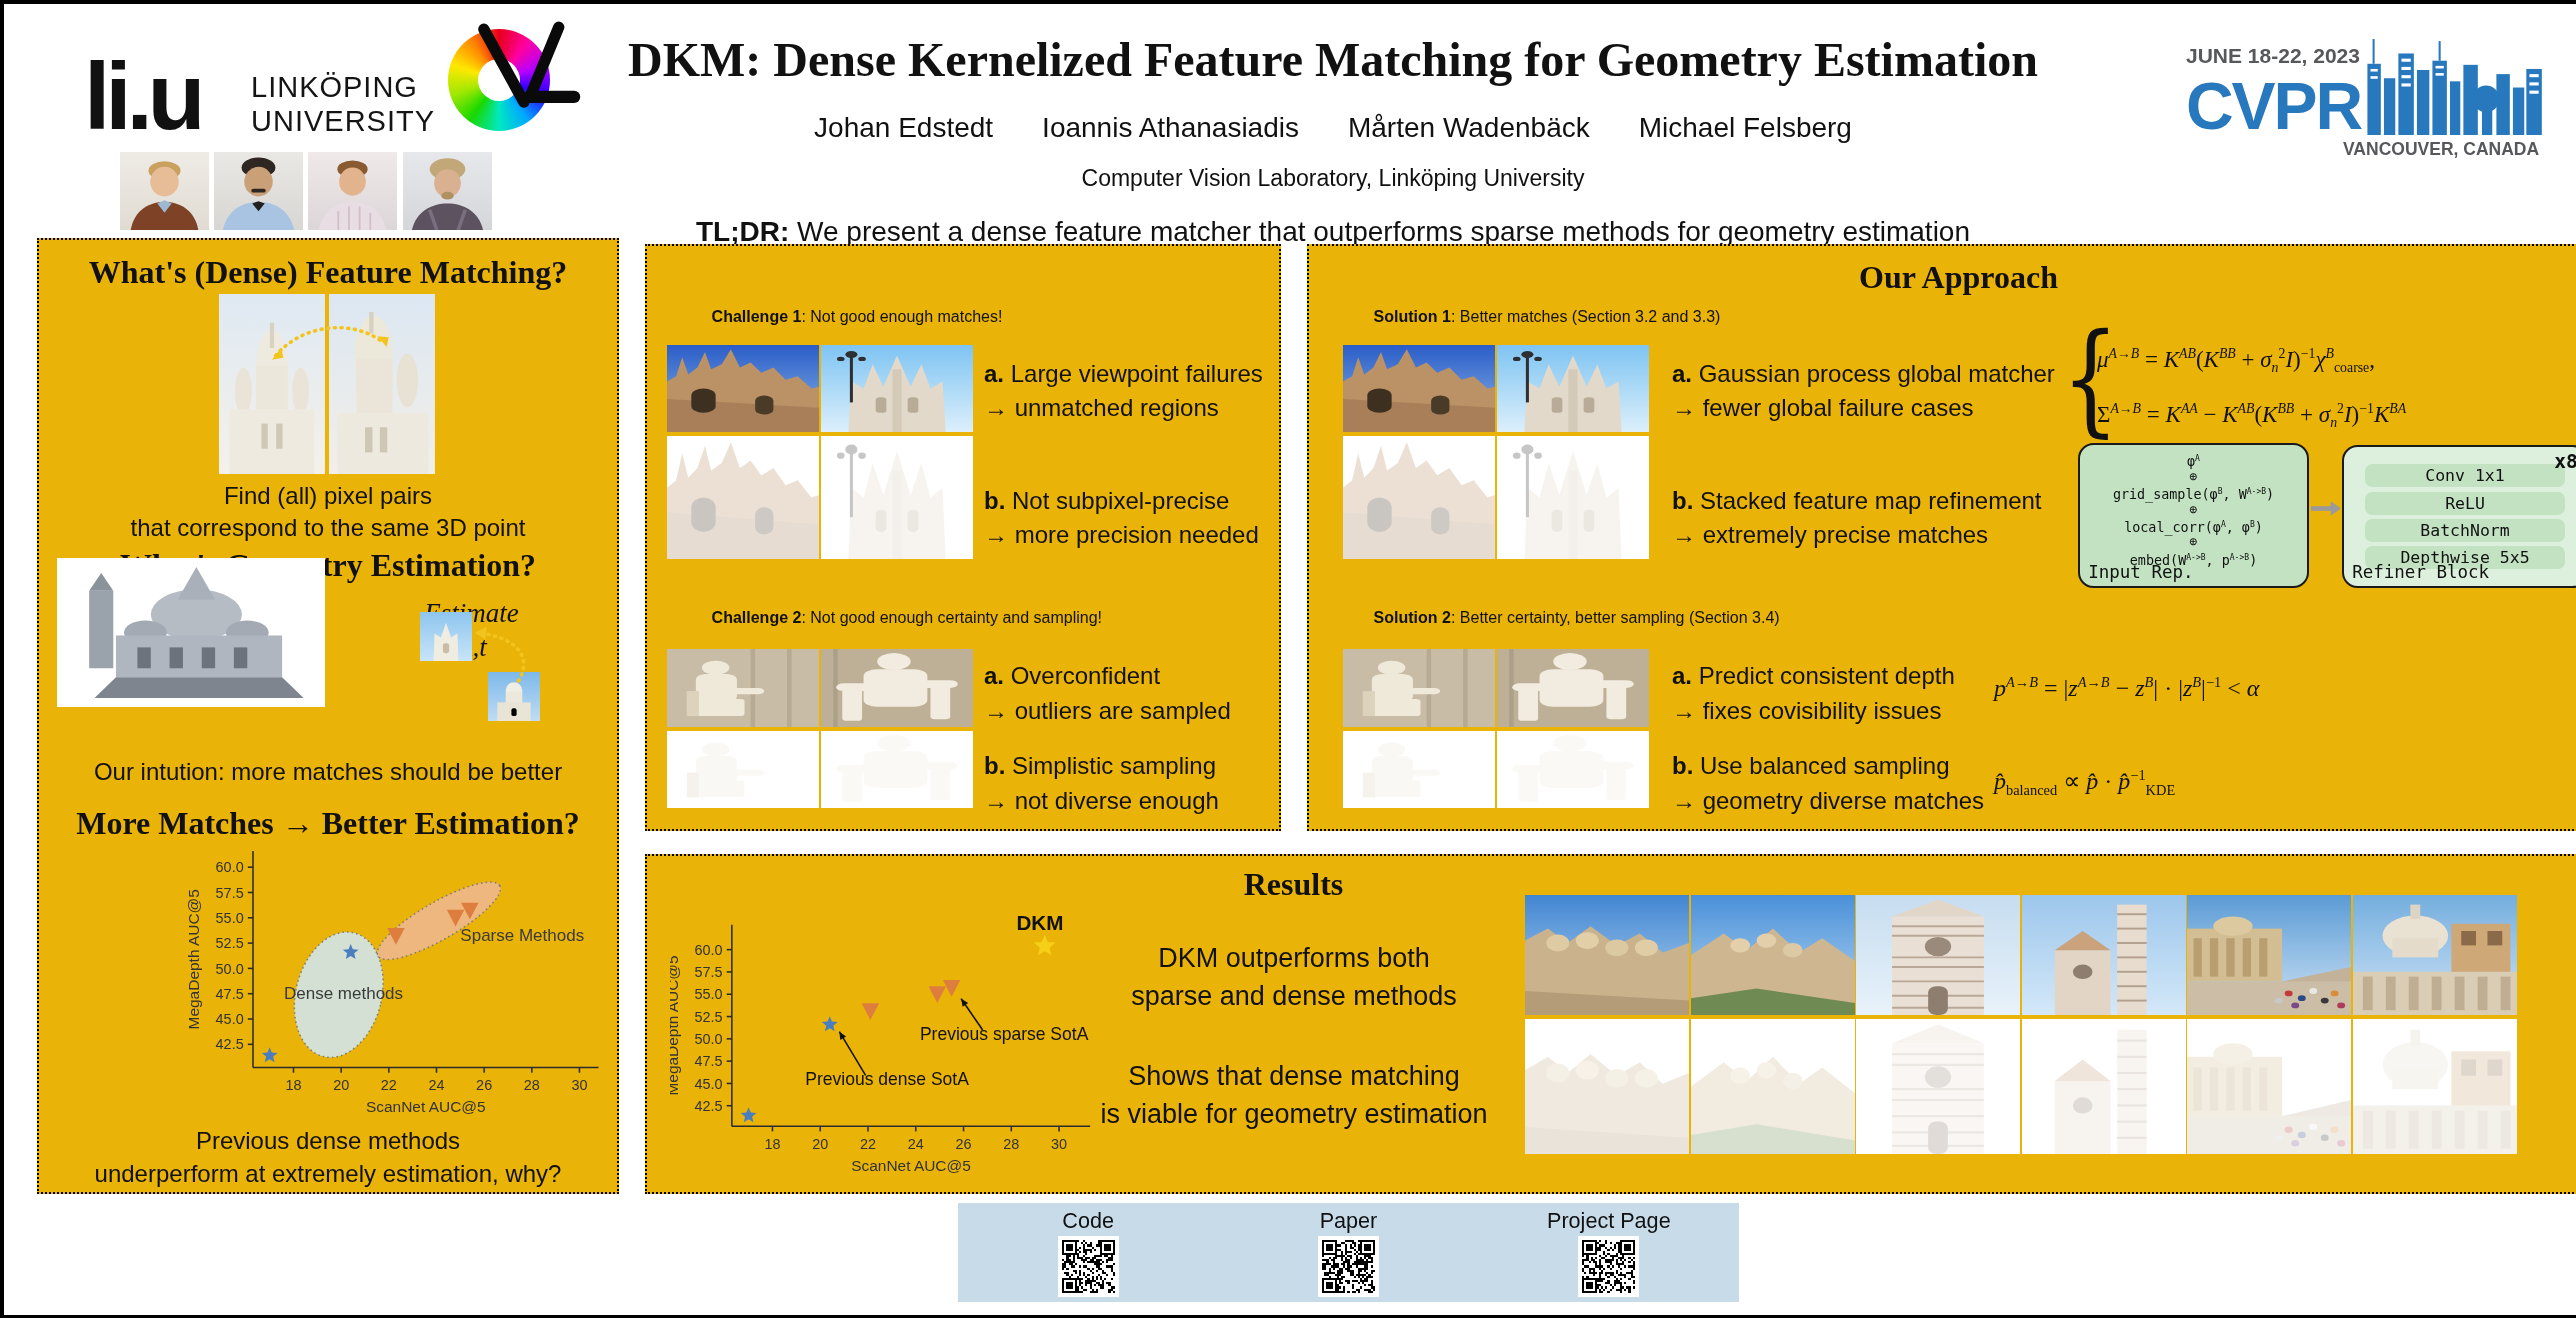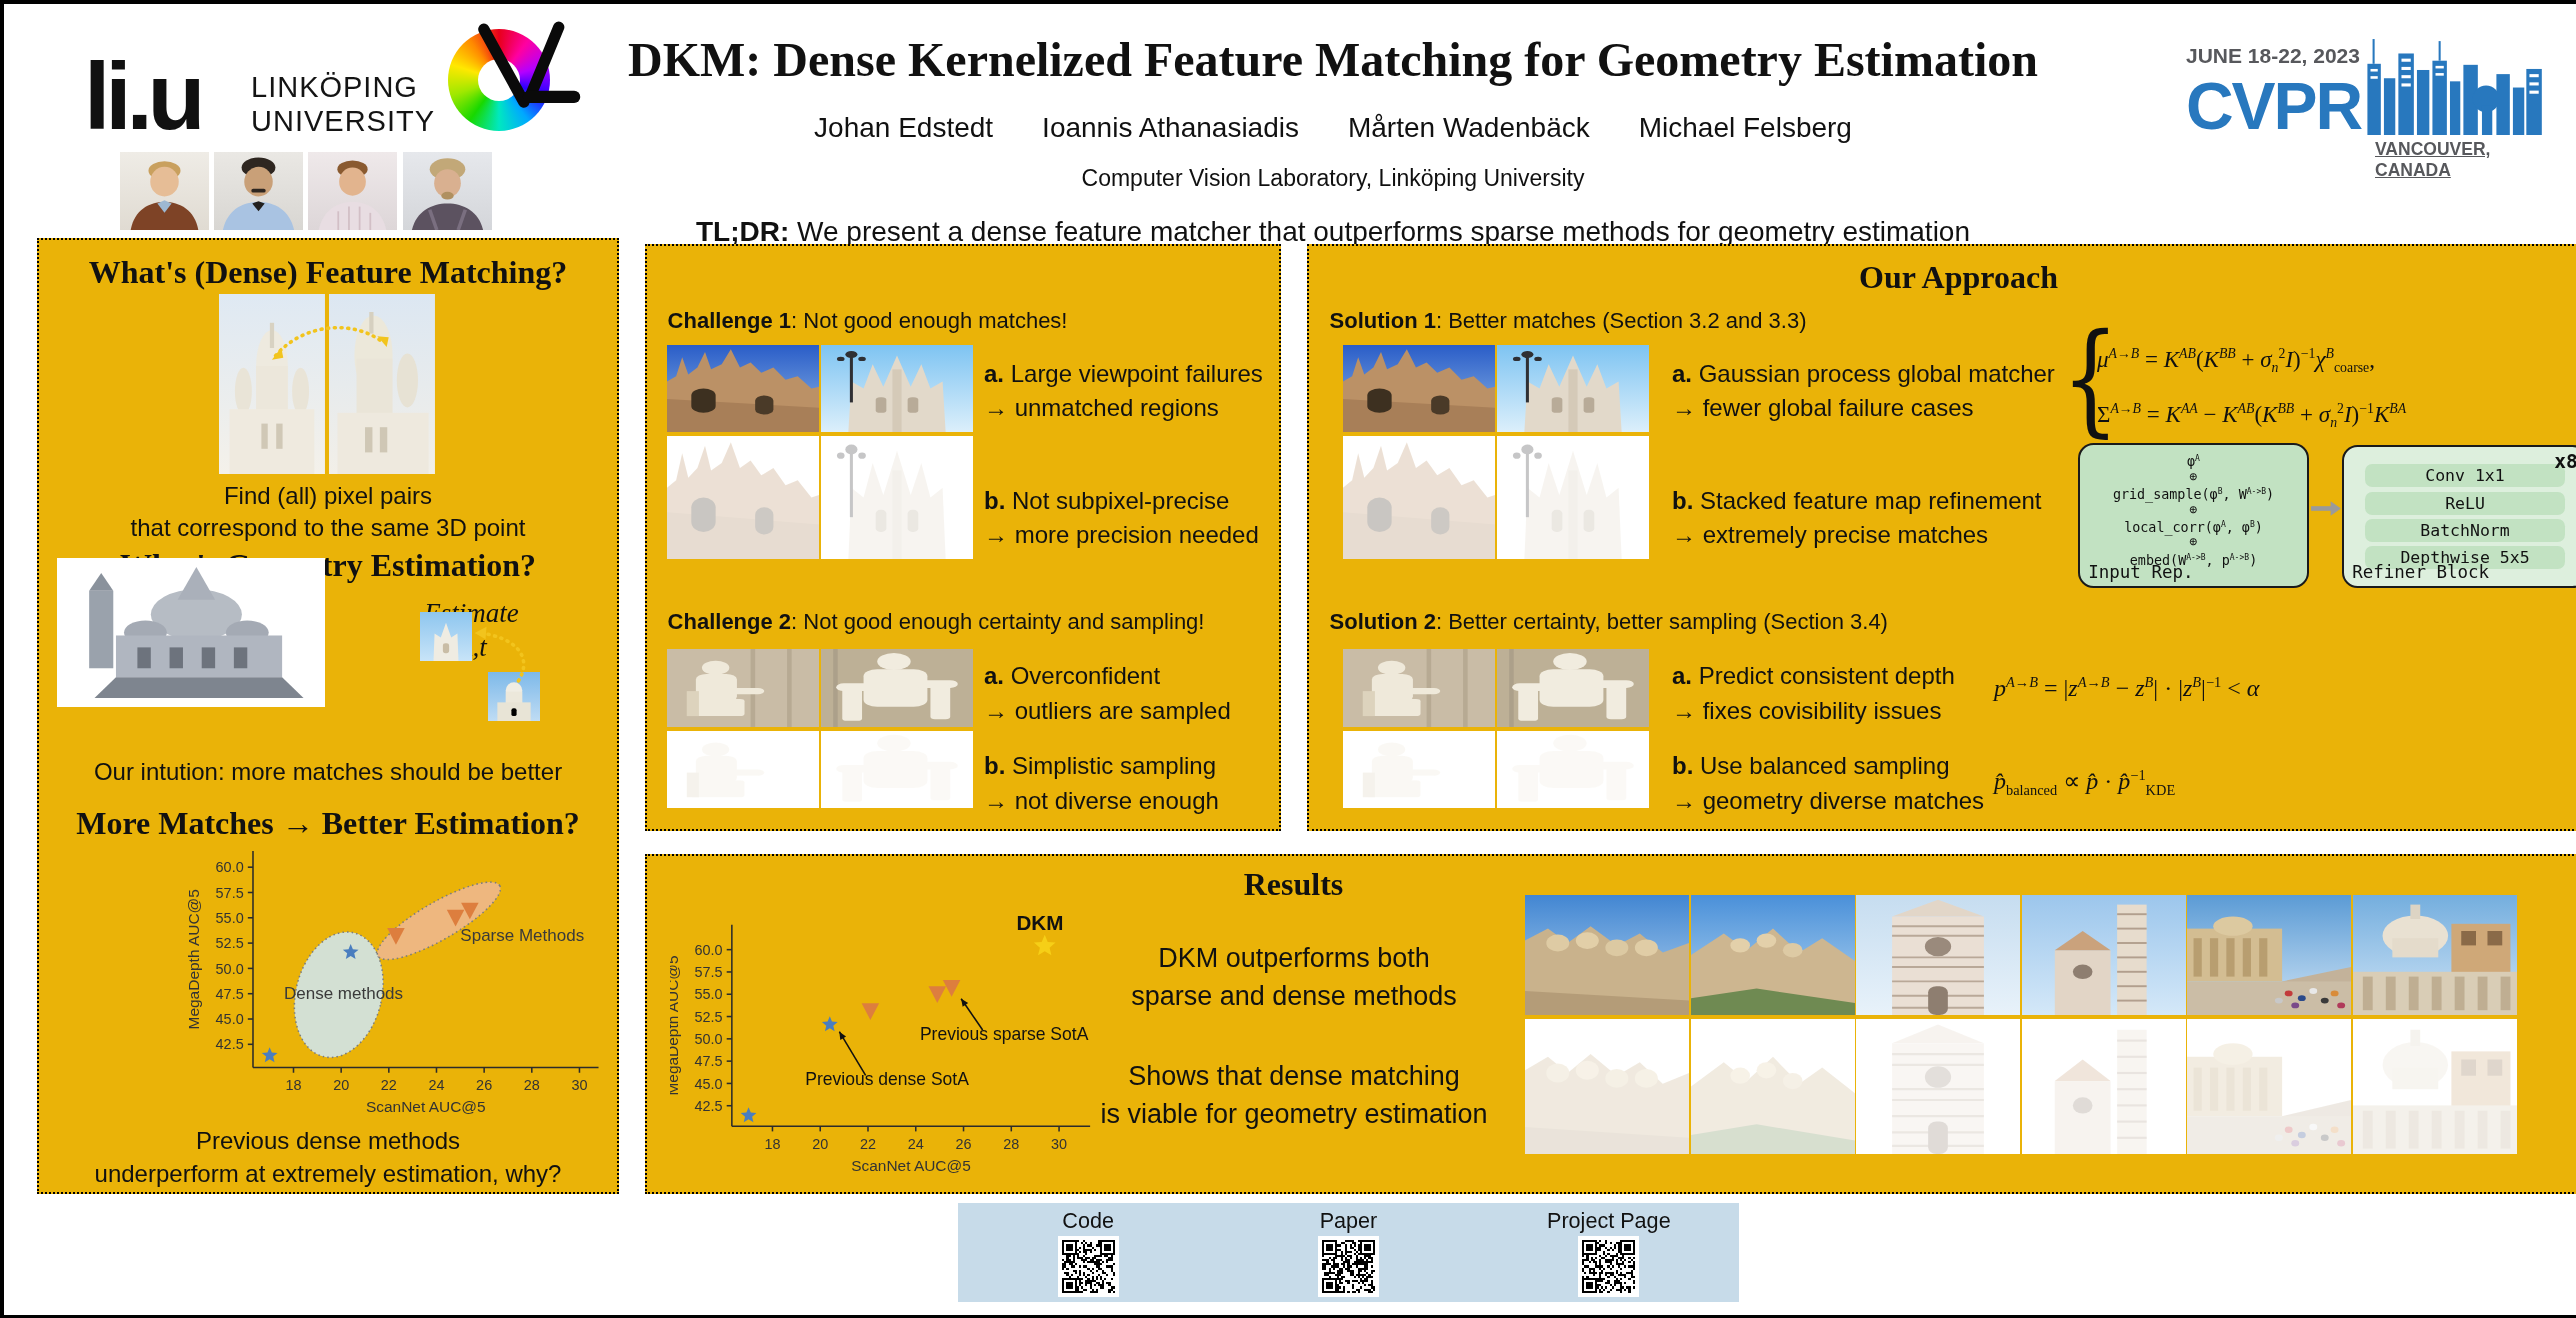--- a/index.html
+++ b/index.html
@@ -22,29 +22,29 @@
   #photos .ph{width:89px;height:78px;}
   #header-center{left:556px;top:30px;width:1546px;text-align:center;}
   #main-title{font-size:48px;line-height:1.1;}
   #authors{display:flex;justify-content:center;gap:49px;font-size:28px;margin-top:25px;}
   #affiliation{font-size:23px;margin-top:21.6px;color:#101010;}
   #tldr{font-size:28px;margin-top:24px;}
   #tldr .lbl{font-weight:800;}
   #cvpr{left:2182px;top:34px;width:361px;height:129px;}
   #cvpr .dates{position:absolute;left:0;top:6.2px;font-size:21px;font-weight:800;color:#57585c;}
   #cvpr .name{position:absolute;left:0;top:30px;font-size:66px;font-weight:800;color:#2878be;letter-spacing:-2.1px;}
-  #cvpr .loc{position:absolute;left:189px;top:101px;font-size:17.5px;font-weight:800;color:#57585c;text-decoration:underline;}
+  #cvpr .loc{position:absolute;left:157px;top:101px;font-size:17.5px;font-weight:800;color:#57585c;}
   #cvpr .sky{position:absolute;left:170px;top:0;width:190px;height:97px;}
   
   #p-left{left:33px;top:234px;width:582px;height:956px;}
   #p-challenge{left:641px;top:240px;width:636px;height:587px;}
   #p-approach{left:1303px;top:240px;width:1303px;height:587px;}
   #p-results{left:641px;top:850px;width:1965px;height:340px;}
   .big-q{font-size:32px;width:100%;}
-  .sec-label{font-size:22px;}
+  .sec-label{font-size:16px;margin-left:44px;}
   .sec-label b{font-weight:800;}
   .item{font-size:24px;}
   .item .pf{font-weight:800;}
   .cap{font-size:24px;width:100%;}
   
   #q1-imgs{left:180px;top:54px;width:216px;height:180px;display:flex;gap:4.1px;}
   #q1-imgs .ph{flex:1;}
   .gold-arrow{pointer-events:none;}
   #geo-model{left:18px;top:318px;width:268px;height:149px;}
   #est{left:319px;top:357px;width:227px;font-family:"Liberation Serif",serif;font-style:italic;font-size:27px;text-align:center;line-height:1.25;}

